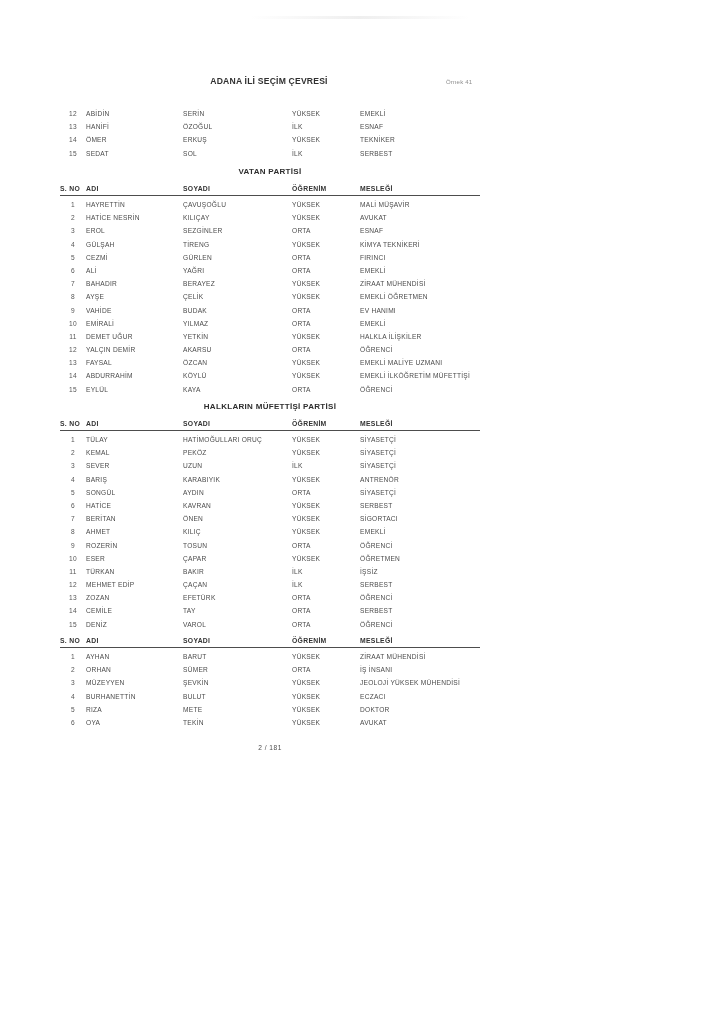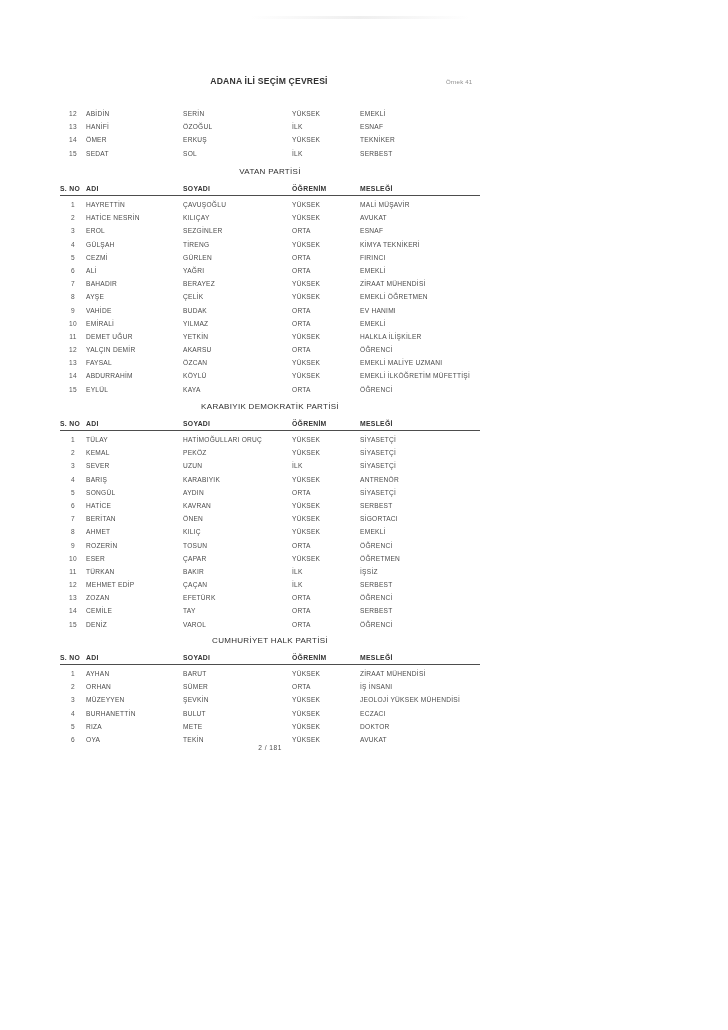--- a/index.html
+++ b/index.html
@@ -27,21 +27,21 @@
     grid-template-columns:26px 97px 109px 68px 120px;
     height:13.2px;line-height:13.2px;
     align-items:center;
   }
   .grid-row > div{
     font-size:6.6px;letter-spacing:.25px;color:#4a4a4a;
     white-space:nowrap;overflow:visible;
   }
   .grid-row .c-no{text-align:center;color:#555;}
   .party-title{
-    text-align:center;font-weight:normal;color:#2e2e2e;
+    text-align:center;font-weight:bold;color:#2e2e2e;
     font-size:8px;letter-spacing:.3px;height:14px;line-height:12px;
     margin-bottom:3px;width:420px;
   }
   .hdr .grid-row{height:12px;line-height:12px;}
   .hdr{border-bottom:1.2px solid #4d4d4d;margin-bottom:2px;}
   .hdr .grid-row > div{
     font-weight:bold;color:#333;font-size:6.8px;letter-spacing:.3px;
   }
   .footer-page{
     position:absolute;left:60px;top:744px;width:420px;text-align:center;
@@ -230,21 +230,21 @@
           <div class="c-no">15</div>
           <div>EYLÜL</div>
           <div>KAYA</div>
           <div>ORTA</div>
           <div>ÖĞRENCİ</div>
         </div>
       </div>
   </div>
 
   <div class="tbl" style="top:401px;">
-    <div class="party-title">KARABIYIK DEMOKRATİK PARTİSİ</div>
+    <div class="party-title">HALKLARIN MÜFETTİŞİ PARTİSİ</div>
     <div class="hdr">
       <div class="grid-row">
         <div>S. NO</div>
         <div>ADI</div>
         <div>SOYADI</div>
         <div>ÖĞRENİM</div>
         <div>MESLEĞİ</div>
       </div>
     </div>
     <div>
@@ -365,21 +365,20 @@
           <div class="c-no">15</div>
           <div>DENİZ</div>
           <div>VAROL</div>
           <div>ORTA</div>
           <div>ÖĞRENCİ</div>
         </div>
       </div>
   </div>
 
   <div class="tbl" style="top:635px;">
-    <div class="party-title">CUMHURİYET HALK PARTİSİ</div>
     <div class="hdr">
       <div class="grid-row">
         <div>S. NO</div>
         <div>ADI</div>
         <div>SOYADI</div>
         <div>ÖĞRENİM</div>
         <div>MESLEĞİ</div>
       </div>
     </div>
     <div>

